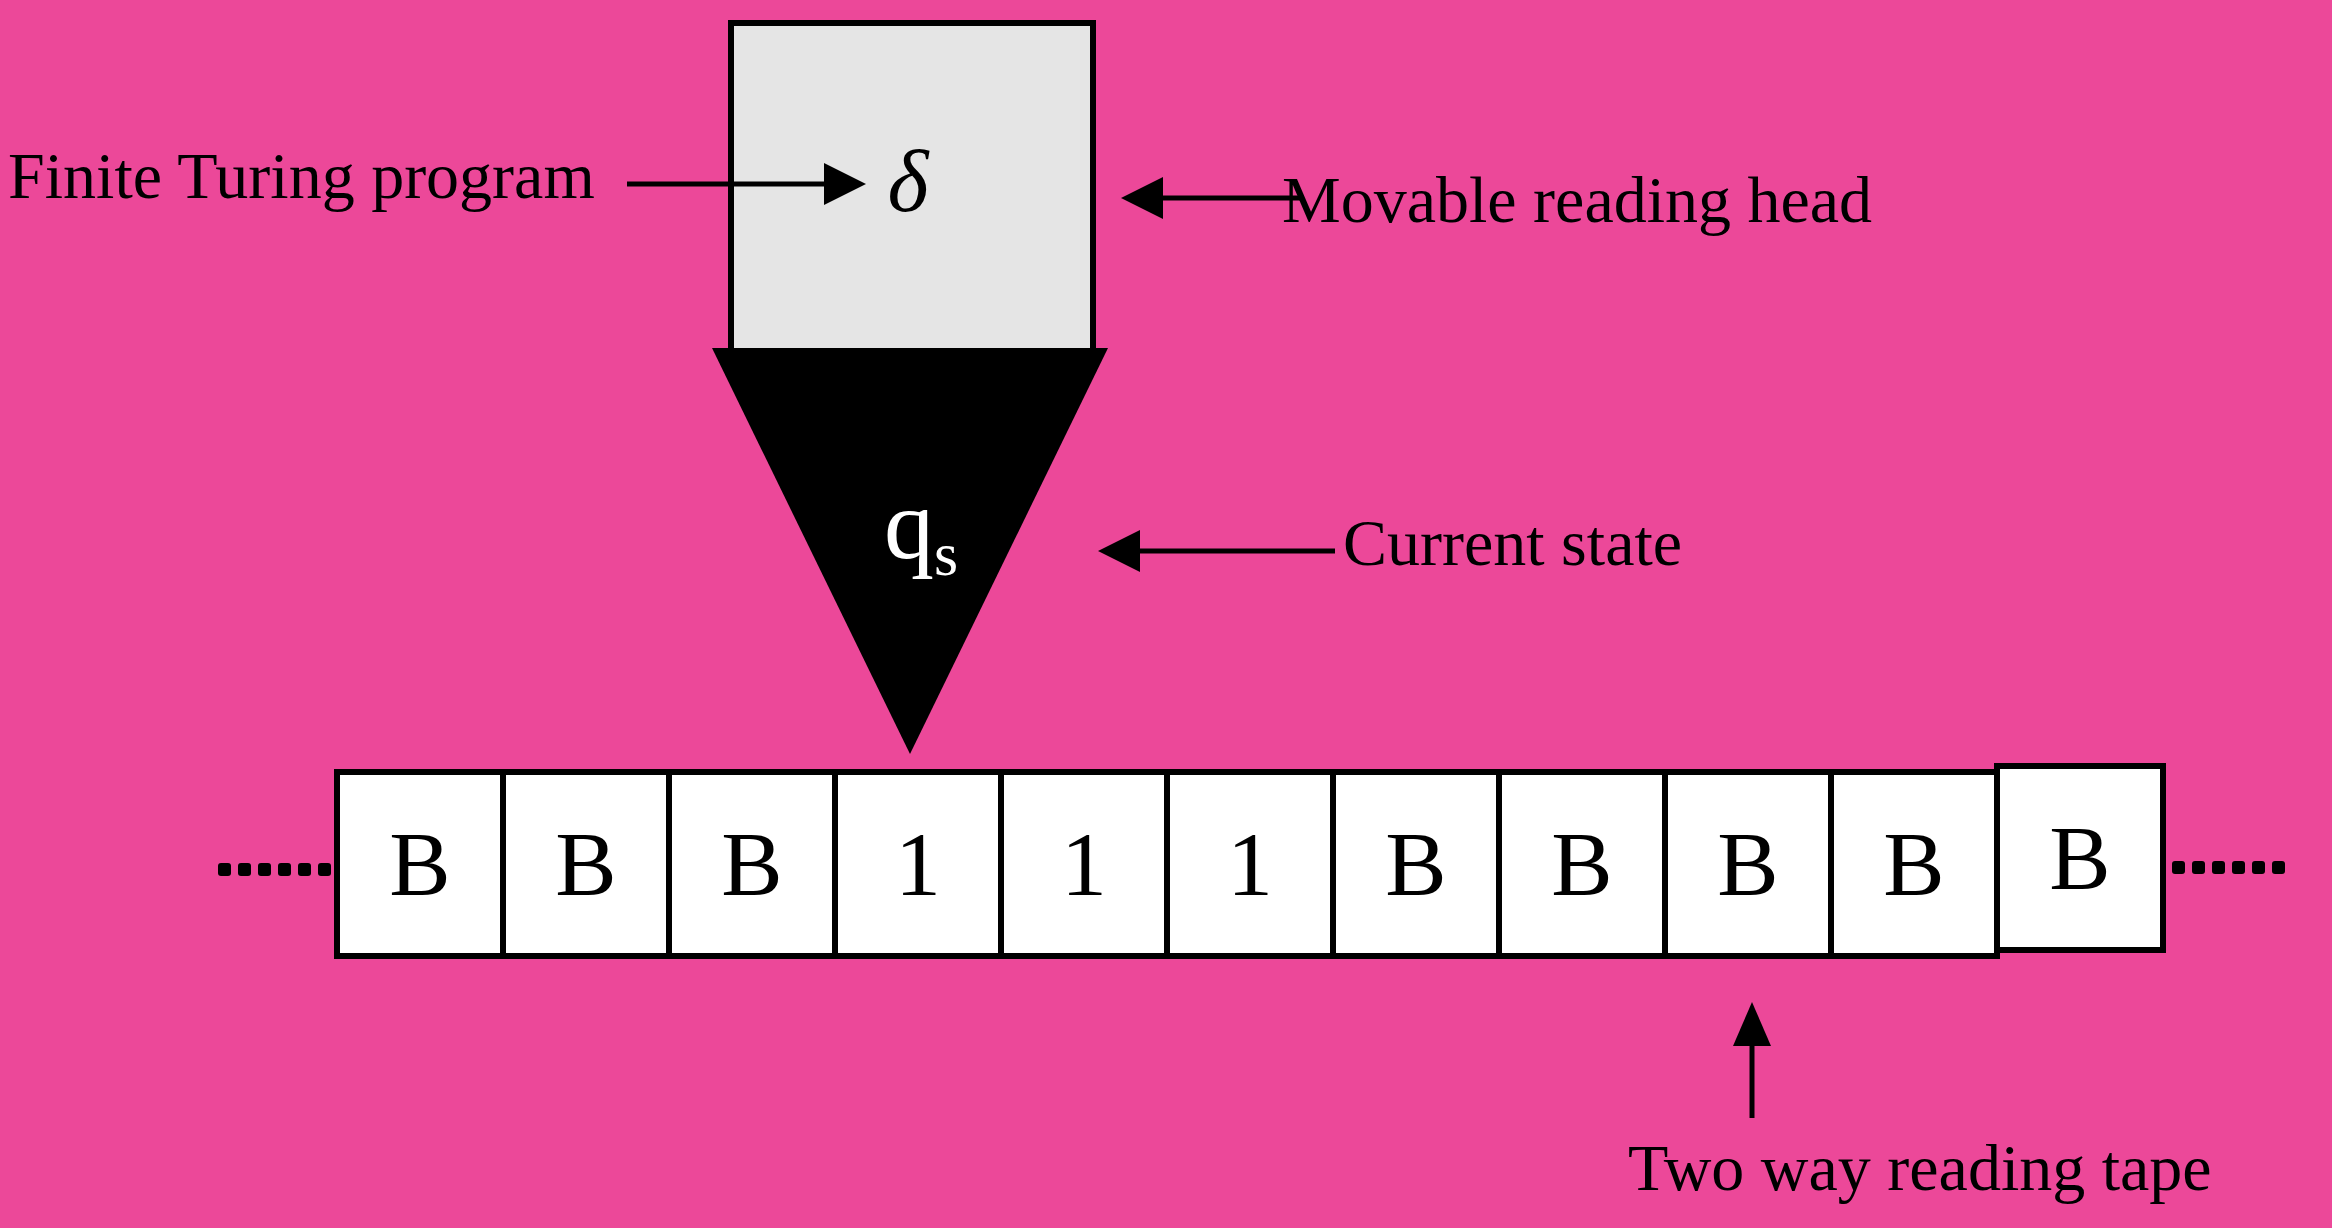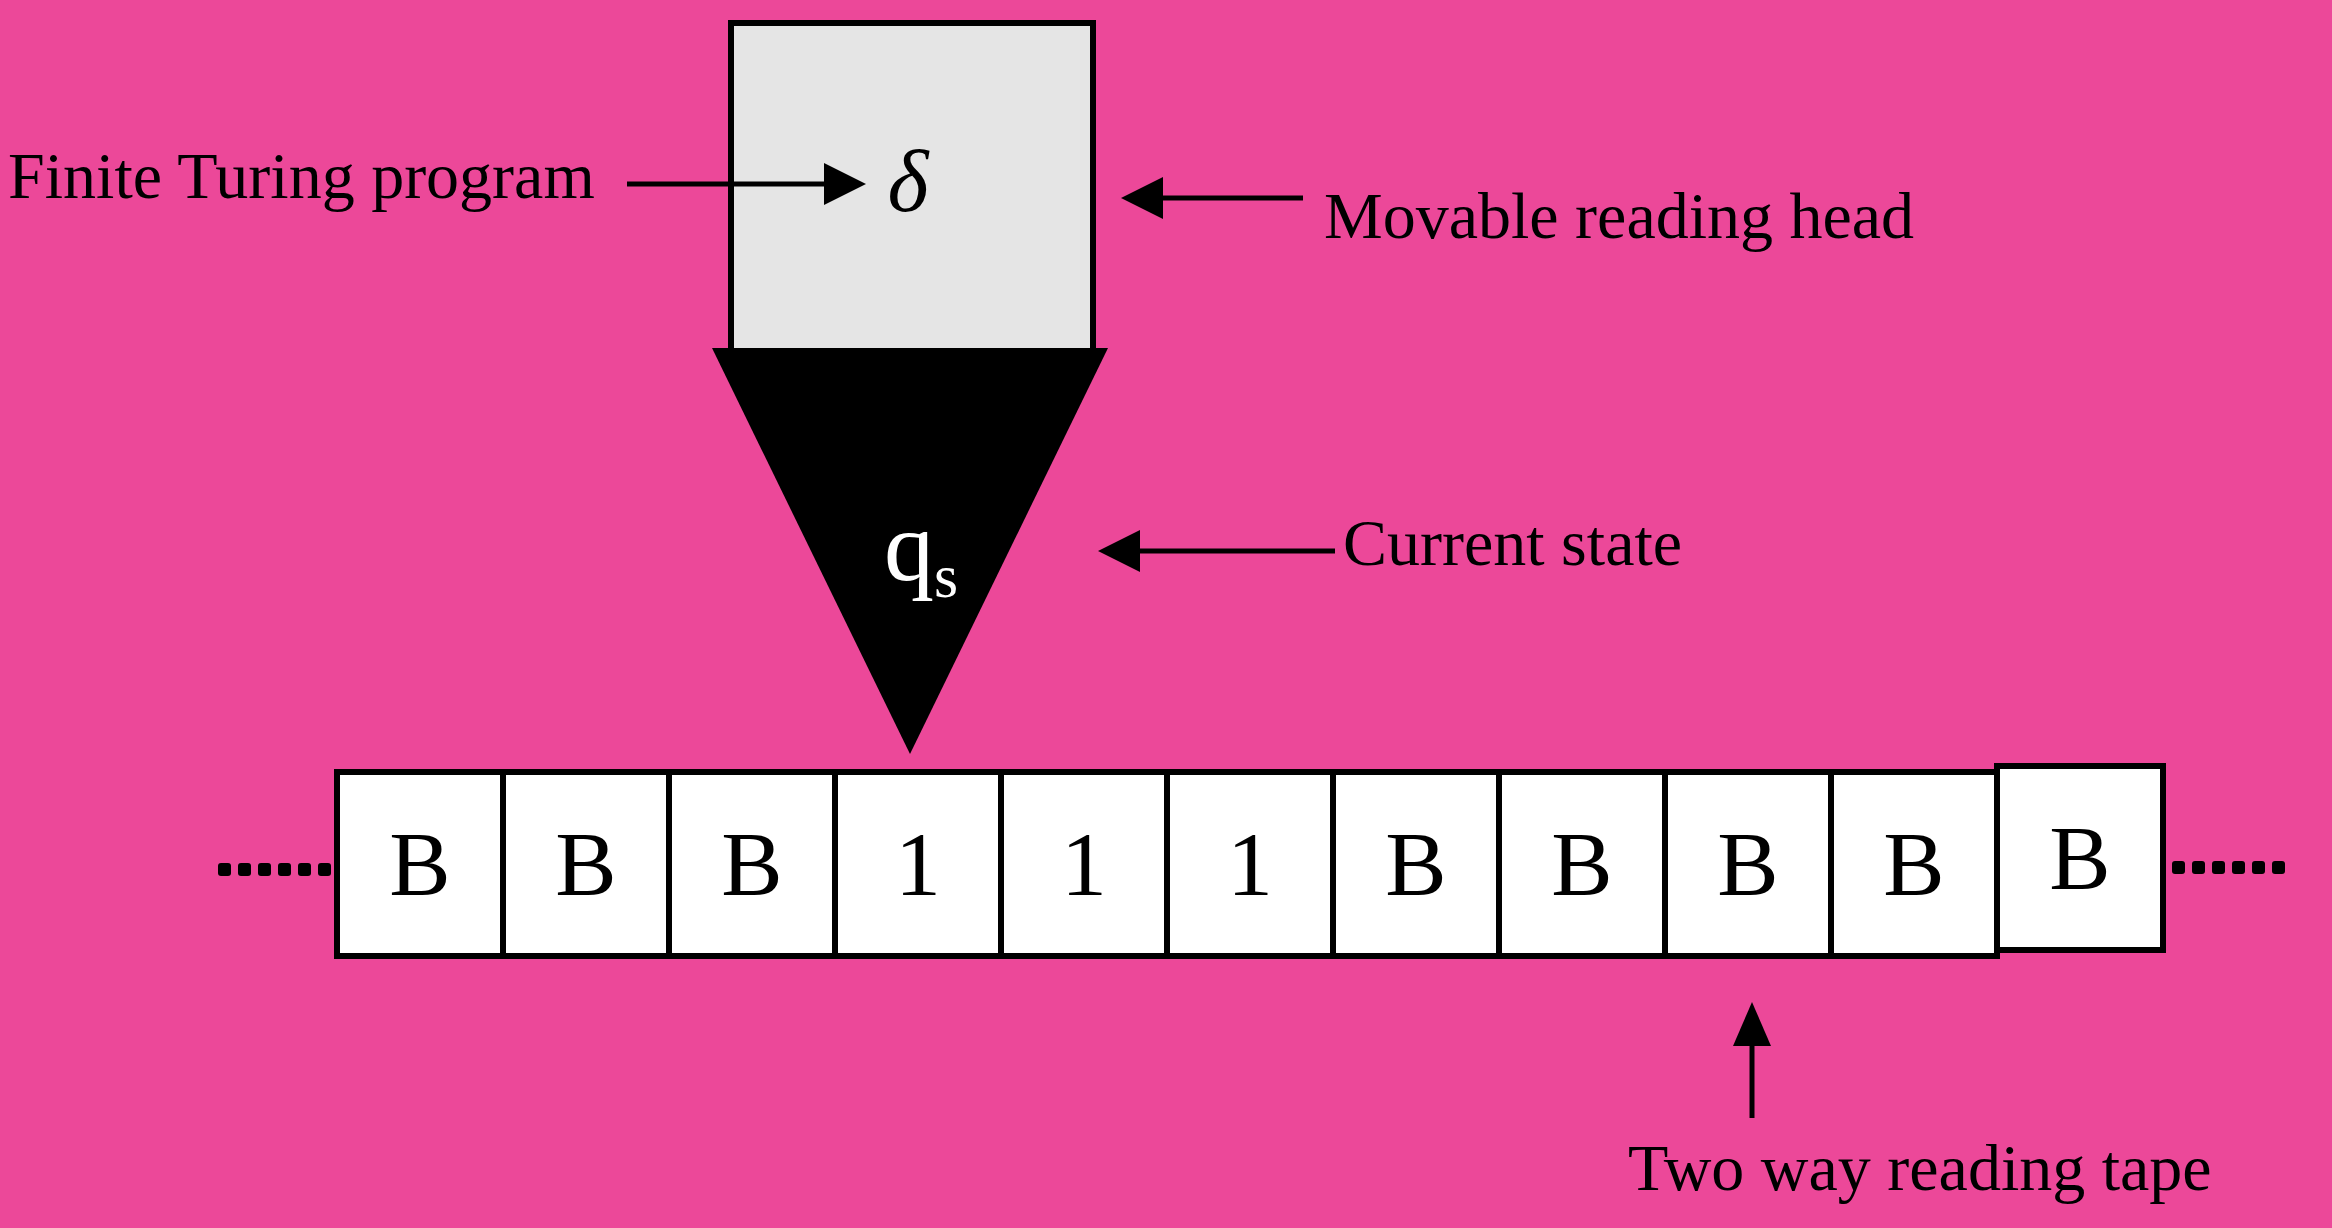--- a/index.html
+++ b/index.html
@@ -32,21 +32,21 @@
     font-size:88px;
     font-style:italic;
     line-height:1;
   }
   .head-triangle{
     position:absolute;
     left:712px;top:348px;
   }
   .state{
     position:absolute;
-    left:921px;top:497px;
+    left:921px;top:475px;
     transform:translateX(-50%);
     font-size:100px;
     line-height:1;
     color:#ffffff;
     z-index:3;
     white-space:nowrap;
   }
   .state sub{
     font-size:62px;
     vertical-align:-0.28em;
@@ -87,21 +87,21 @@
     flex:0 0 auto;
   }
 </style>
 </head>
 <body>
 
 <div class="canvas">
 
   <div class="label" style="left:8px;top:143px;">Finite Turing program</div>
 
-  <div class="label" style="left:1324px;top:167px;margin-top:16px;">Movable reading head</div>
+  <div class="label" style="left:1282px;top:167px;">Movable reading head</div>
 
   <div class="label" style="left:1343px;top:510px;text-align:right;">Current state</div>
 
   <div class="label" style="left:1628px;top:1135px;">Two way reading tape</div>
 
   <div class="program-box"></div>
   <div class="delta">δ</div>
 
   <svg class="head-triangle" width="396" height="406" viewBox="0 0 396 406">
     <polygon points="0,0 396,0 198,406" fill="#000000"></polygon>

